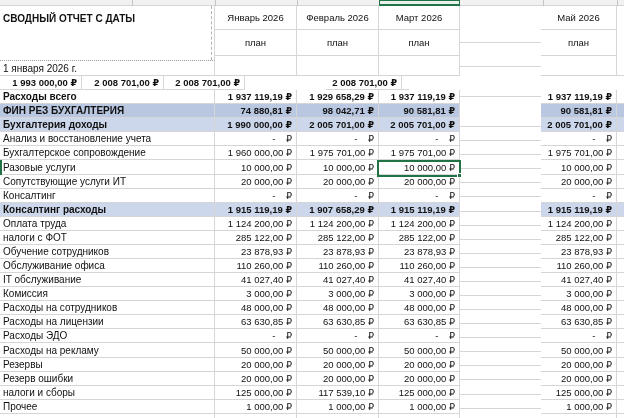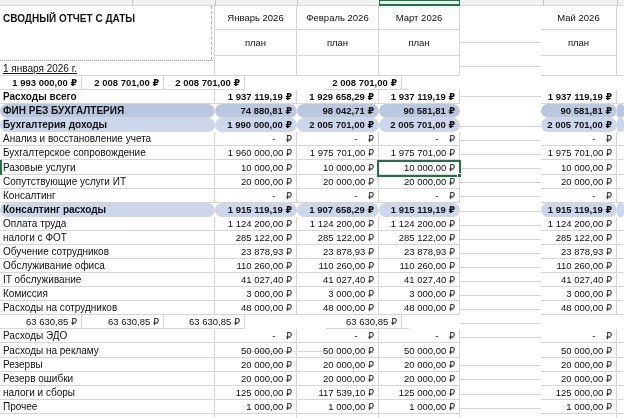--- a/index.html
+++ b/index.html
@@ -34,32 +34,32 @@
   .c-m4{width:76px;flex:none;}
   .c-sliver{width:7px;flex:none;border-right:none;}
   
   .r-months{height:24px;}
   .r-months .c-label{border-bottom:none;display:flex;align-items:center;padding-left:3px;font-weight:bold;font-size:10px;}
   .r-months .mcell{border-bottom:1px solid var(--grid);display:flex;align-items:center;justify-content:center;font-size:9.5px;}
   .r-plan{height:26px;}
   .r-plan .c-label{border-bottom:none;}
   .r-plan .mcell{border-bottom:1px solid var(--grid);display:flex;align-items:center;justify-content:center;font-size:9.5px;}
   .r-spacer{height:4px;}
-  .r-date{height:16px;text-decoration:underline;}
+  .r-date{height:16px;}
   .r-date .c-label{border-top:1px dotted #9a9a9a;border-bottom:1px solid var(--grid);display:flex;align-items:center;padding-left:3px;font-size:10px;}
   .r-date .mcell{border-bottom:1px solid var(--grid);}
   .r-date .c-sliver{border-bottom:1px solid var(--grid);}
   
   .dr{height:14.083px;}
   .dr .cell{border-bottom:1px solid var(--grid);display:flex;align-items:center;font-size:9.5px;line-height:13px;}
   .dr .c-label{padding-left:3px;font-size:10px;}
   .dr .v{justify-content:flex-end;padding-right:4px;}
   .st-bold .cell{font-weight:bold;}
-  .st-fin .cell{font-weight:bold;background:var(--fin-bg);border-radius:7px;}
-  .st-section .cell{font-weight:bold;background:var(--sec-bg);border-radius:7px;}
+  .st-fin .cell{font-weight:bold;background:var(--fin-bg);}
+  .st-section .cell{font-weight:bold;background:var(--sec-bg);}
   .r-partial{height:5px;}
   
   .pagebreak-v{position:absolute;left:211px;top:6px;height:54px;width:0;border-left:1px dashed #b3b3b3;}
   .active-cell{
     position:absolute;left:377px;top:160px;width:84px;height:17px;
     border:2px solid var(--green);pointer-events:none;
   }
   .fill-handle{
     position:absolute;right:-3px;bottom:-3px;width:5px;height:5px;
     background:var(--green);border:1px solid #fff;
@@ -277,20 +277,21 @@
         <div class="row dr st-normal">
           <div class="cell c-label">Расходы на сотрудников</div>
           <div class="cell c-m0 v">48 000,00 ₽</div>
           <div class="cell c-m1 v">48 000,00 ₽</div>
           <div class="cell c-m2 v">48 000,00 ₽</div>
           <div class="cell c-m3 v">48 000,00 ₽</div>
           <div class="cell c-m4 v">48 000,00 ₽</div>
           <div class="cell c-sliver"></div>
         </div>
         <div class="row dr st-normal">
+          <div class="cell c-label">Расходы на лицензии</div>
           <div class="cell c-m0 v">63 630,85 ₽</div>
           <div class="cell c-m1 v">63 630,85 ₽</div>
           <div class="cell c-m2 v">63 630,85 ₽</div>
           <div class="cell c-m3 v">63 630,85 ₽</div>
           <div class="cell c-m4 v">63 630,85 ₽</div>
           <div class="cell c-sliver"></div>
         </div>
         <div class="row dr st-normal">
           <div class="cell c-label">Расходы ЭДО</div>
           <div class="cell c-m0 v">-&nbsp;&nbsp;&nbsp;&nbsp;₽</div>

